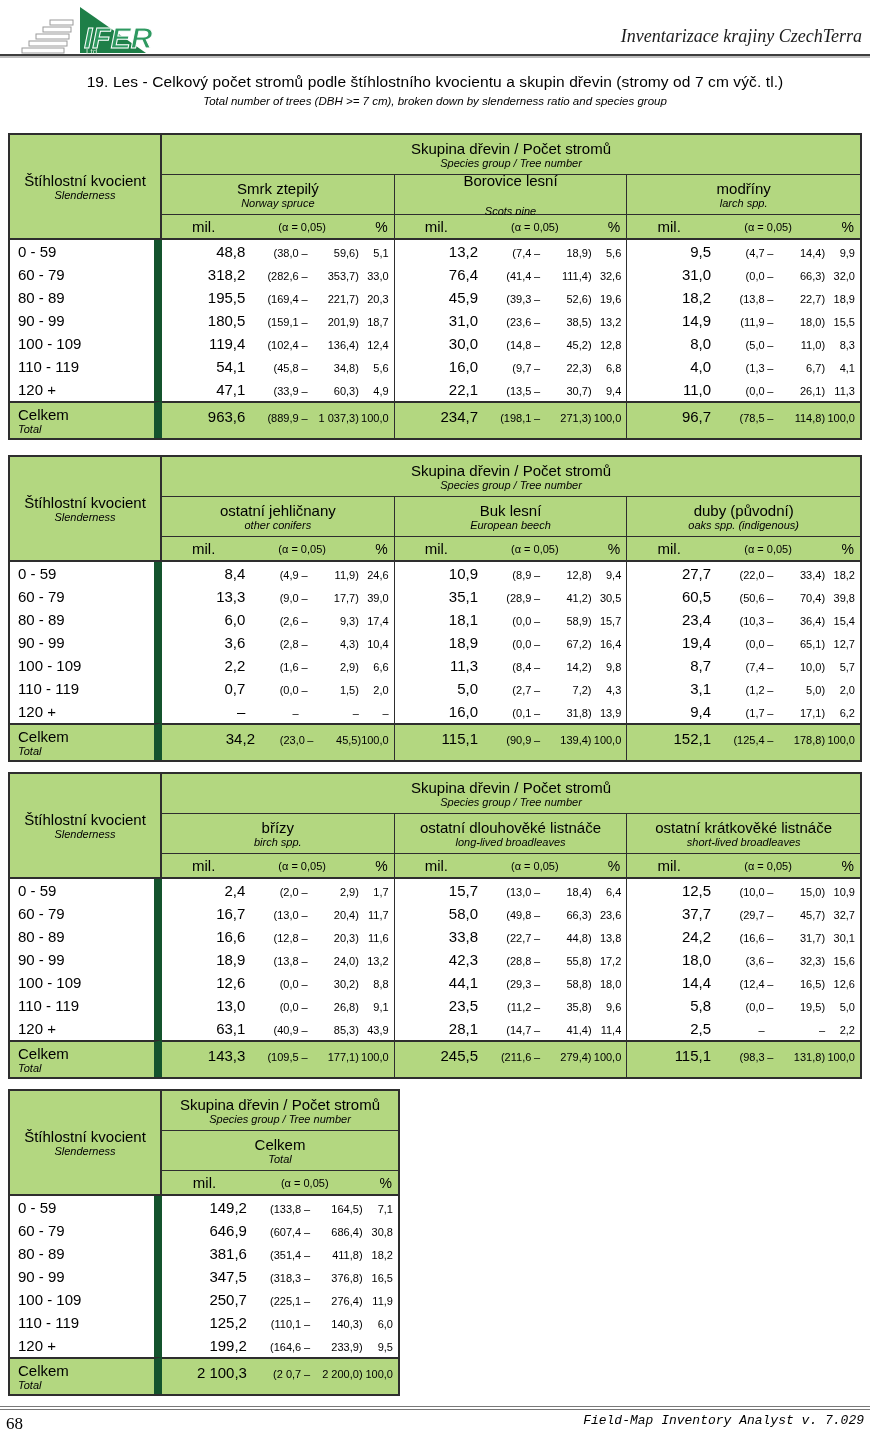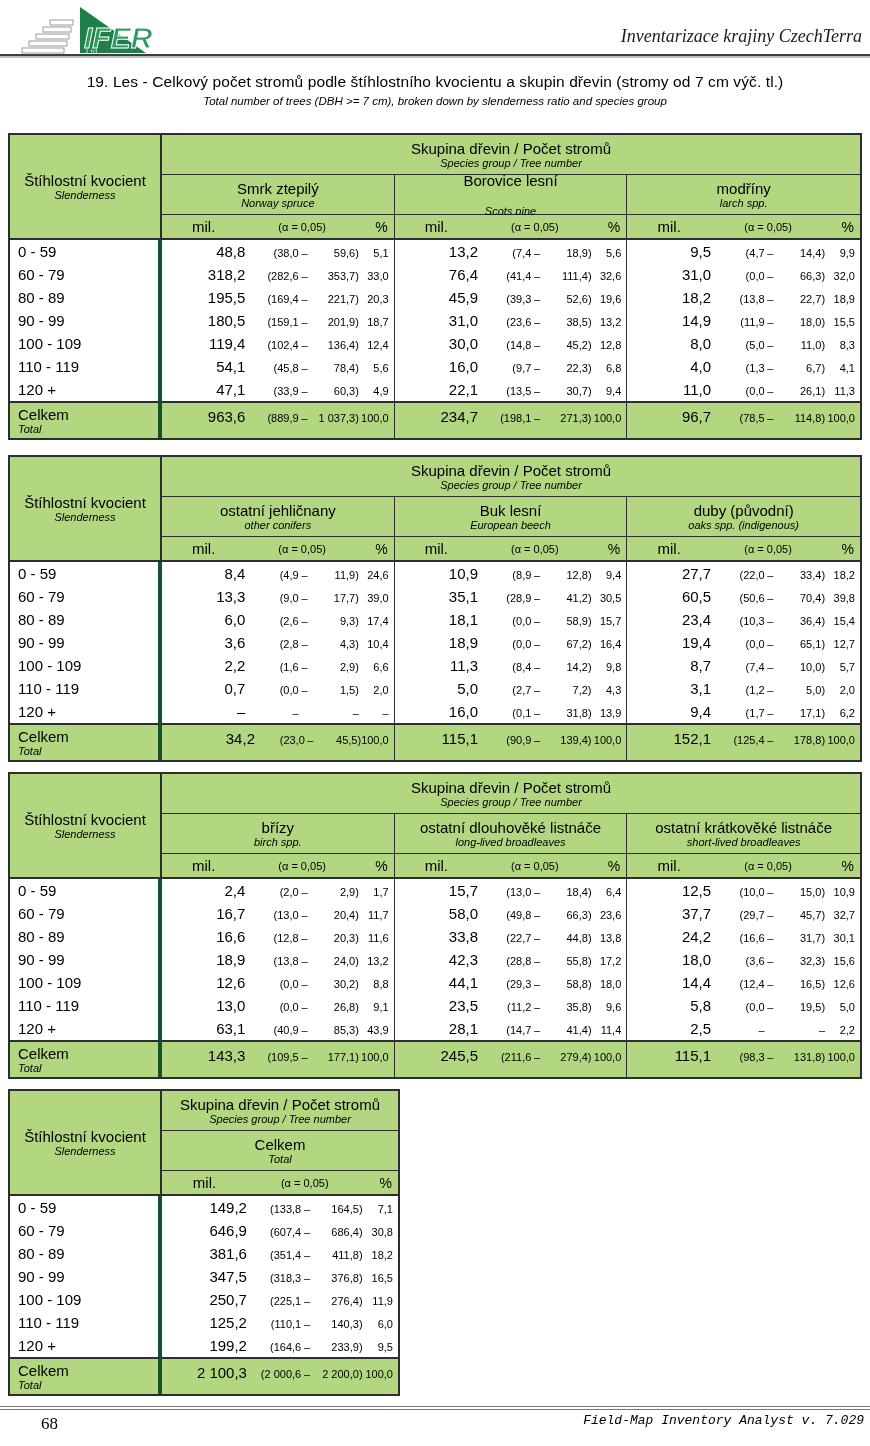--- a/index.html
+++ b/index.html
@@ -25,40 +25,40 @@
   .c{box-sizing:border-box;display:flex;flex-direction:column;justify-content:center;align-items:center;overflow:visible;}
   .hc{background:#b3d780;}
   .slender{border-right:2px solid #2e2e2e;border-bottom:2px solid #2e2e2e;}
   .ghead{border-bottom:1.5px solid #2e2e2e;}
   .spec{border-bottom:1.5px solid #2e2e2e;}
   .sub{
     border-bottom:2px solid #2e2e2e;display:grid;
     grid-template-columns:36% 23% 5% 21% 15%;align-items:center;box-sizing:border-box;background:#b3d780;
   }
   .vsep{border-right:1.5px solid #2e2e2e;}
-  .lbl{align-items:flex-start;padding-left:8px;font-size:15px;border-right:4px solid #14532d;justify-content:center;background:#fff;}
+  .lbl{align-items:flex-start;padding-left:8px;font-size:15px;border-right:8px solid #14532d;justify-content:center;background:#fff;}
   .dcell{
     display:grid;grid-template-columns:36% 23% 5% 21% 15%;
     align-items:baseline;align-content:center;box-sizing:border-box;
   }
   .tot{background:#b3d780;border-top:2px solid #2e2e2e;align-content:start;padding-top:5px;}
   .totlbl{background:#b3d780;border-top:2px solid #2e2e2e;justify-content:flex-start;padding-top:3px;}
   .sl,.gh,.nm,.tl{font-size:15px;white-space:nowrap;}
   .sl-sub,.gh-sub,.nm-sub,.tl-sub{font-size:11px;font-style:italic;white-space:nowrap;}
   .s-mil{grid-column:1;font-size:15px;text-align:center;}
   .s-alpha{grid-column:2/5;font-size:11px;text-align:center;white-space:nowrap;}
   .s-pct{grid-column:5;font-size:14px;text-align:right;padding-right:6px;}
   .v-mil{font-size:15px;text-align:right;white-space:nowrap;}
   .v-lo{font-size:11px;text-align:right;white-space:nowrap;}
   .v-mid{font-size:11px;text-align:center;white-space:nowrap;}
   .v-hi{font-size:11px;text-align:right;white-space:nowrap;}
   .v-pct{font-size:11px;text-align:right;padding-right:5px;white-space:nowrap;}
   
   .botrule{position:absolute;left:0;top:1406px;width:870px;height:2px;border-top:1px solid #787878;border-bottom:1px solid #787878;box-sizing:content-box;}
-  .pageno{position:absolute;left:6px;top:1414px;font-family:"Liberation Serif",serif;font-size:17px;margin-left:35px;}
+  .pageno{position:absolute;left:6px;top:1414px;font-family:"Liberation Serif",serif;font-size:17px;}
   .app{position:absolute;right:6px;top:1413px;font-family:Liberation Mono, monospace;font-style:italic;font-size:13px;}
 </style>
 </head>
 <body>
 
 <div class="page">
 
   <div class="logo">
     <svg width="160" height="52" viewBox="0 0 160 52">
       <g stroke="#9a9a9a" fill="#ffffff" stroke-width="1">
@@ -225,21 +225,21 @@
           <span class="v-lo">(5,0</span>
           <span class="v-mid">–</span>
           <span class="v-hi">11,0)</span>
           <span class="v-pct">8,3</span>
         </div>
         <div class="c lbl" style="grid-area: 9 / 1;">110 - 119</div>
         <div class="dcell vsep" style="grid-area: 9 / 2;">
           <span class="v-mil">54,1</span>
           <span class="v-lo">(45,8</span>
           <span class="v-mid">–</span>
-          <span class="v-hi">78,4)</span>
+          <span class="v-hi">34,8)</span>
           <span class="v-pct">5,6</span>
         </div>
         <div class="dcell vsep" style="grid-area: 9 / 3;">
           <span class="v-mil">16,0</span>
           <span class="v-lo">(9,7</span>
           <span class="v-mid">–</span>
           <span class="v-hi">22,3)</span>
           <span class="v-pct">6,8</span>
         </div>
         <div class="dcell" style="grid-area: 9 / 4;">
@@ -802,21 +802,21 @@
           <span class="v-mid">–</span>
           <span class="v-hi">233,9)</span>
           <span class="v-pct">9,5</span>
         </div>
         <div class="c lbl totlbl" style="grid-area: 11 / 1;">
           <span class="tl">Celkem</span>
           <span class="tl-sub">Total</span>
         </div>
         <div class="dcell tot" style="grid-area: 11 / 2;">
           <span class="v-mil">2 100,3</span>
-          <span class="v-lo">(2 000,6</span>
+          <span class="v-lo">(2 0,7</span>
           <span class="v-mid">–</span>
           <span class="v-hi">2 200,0)</span>
           <span class="v-pct">100,0</span>
         </div>
       </div>
     </div>
 
   <div class="botrule"></div>
   <div class="pageno">68</div>
   <div class="app">Field-Map Inventory Analyst v. 7.029</div>

